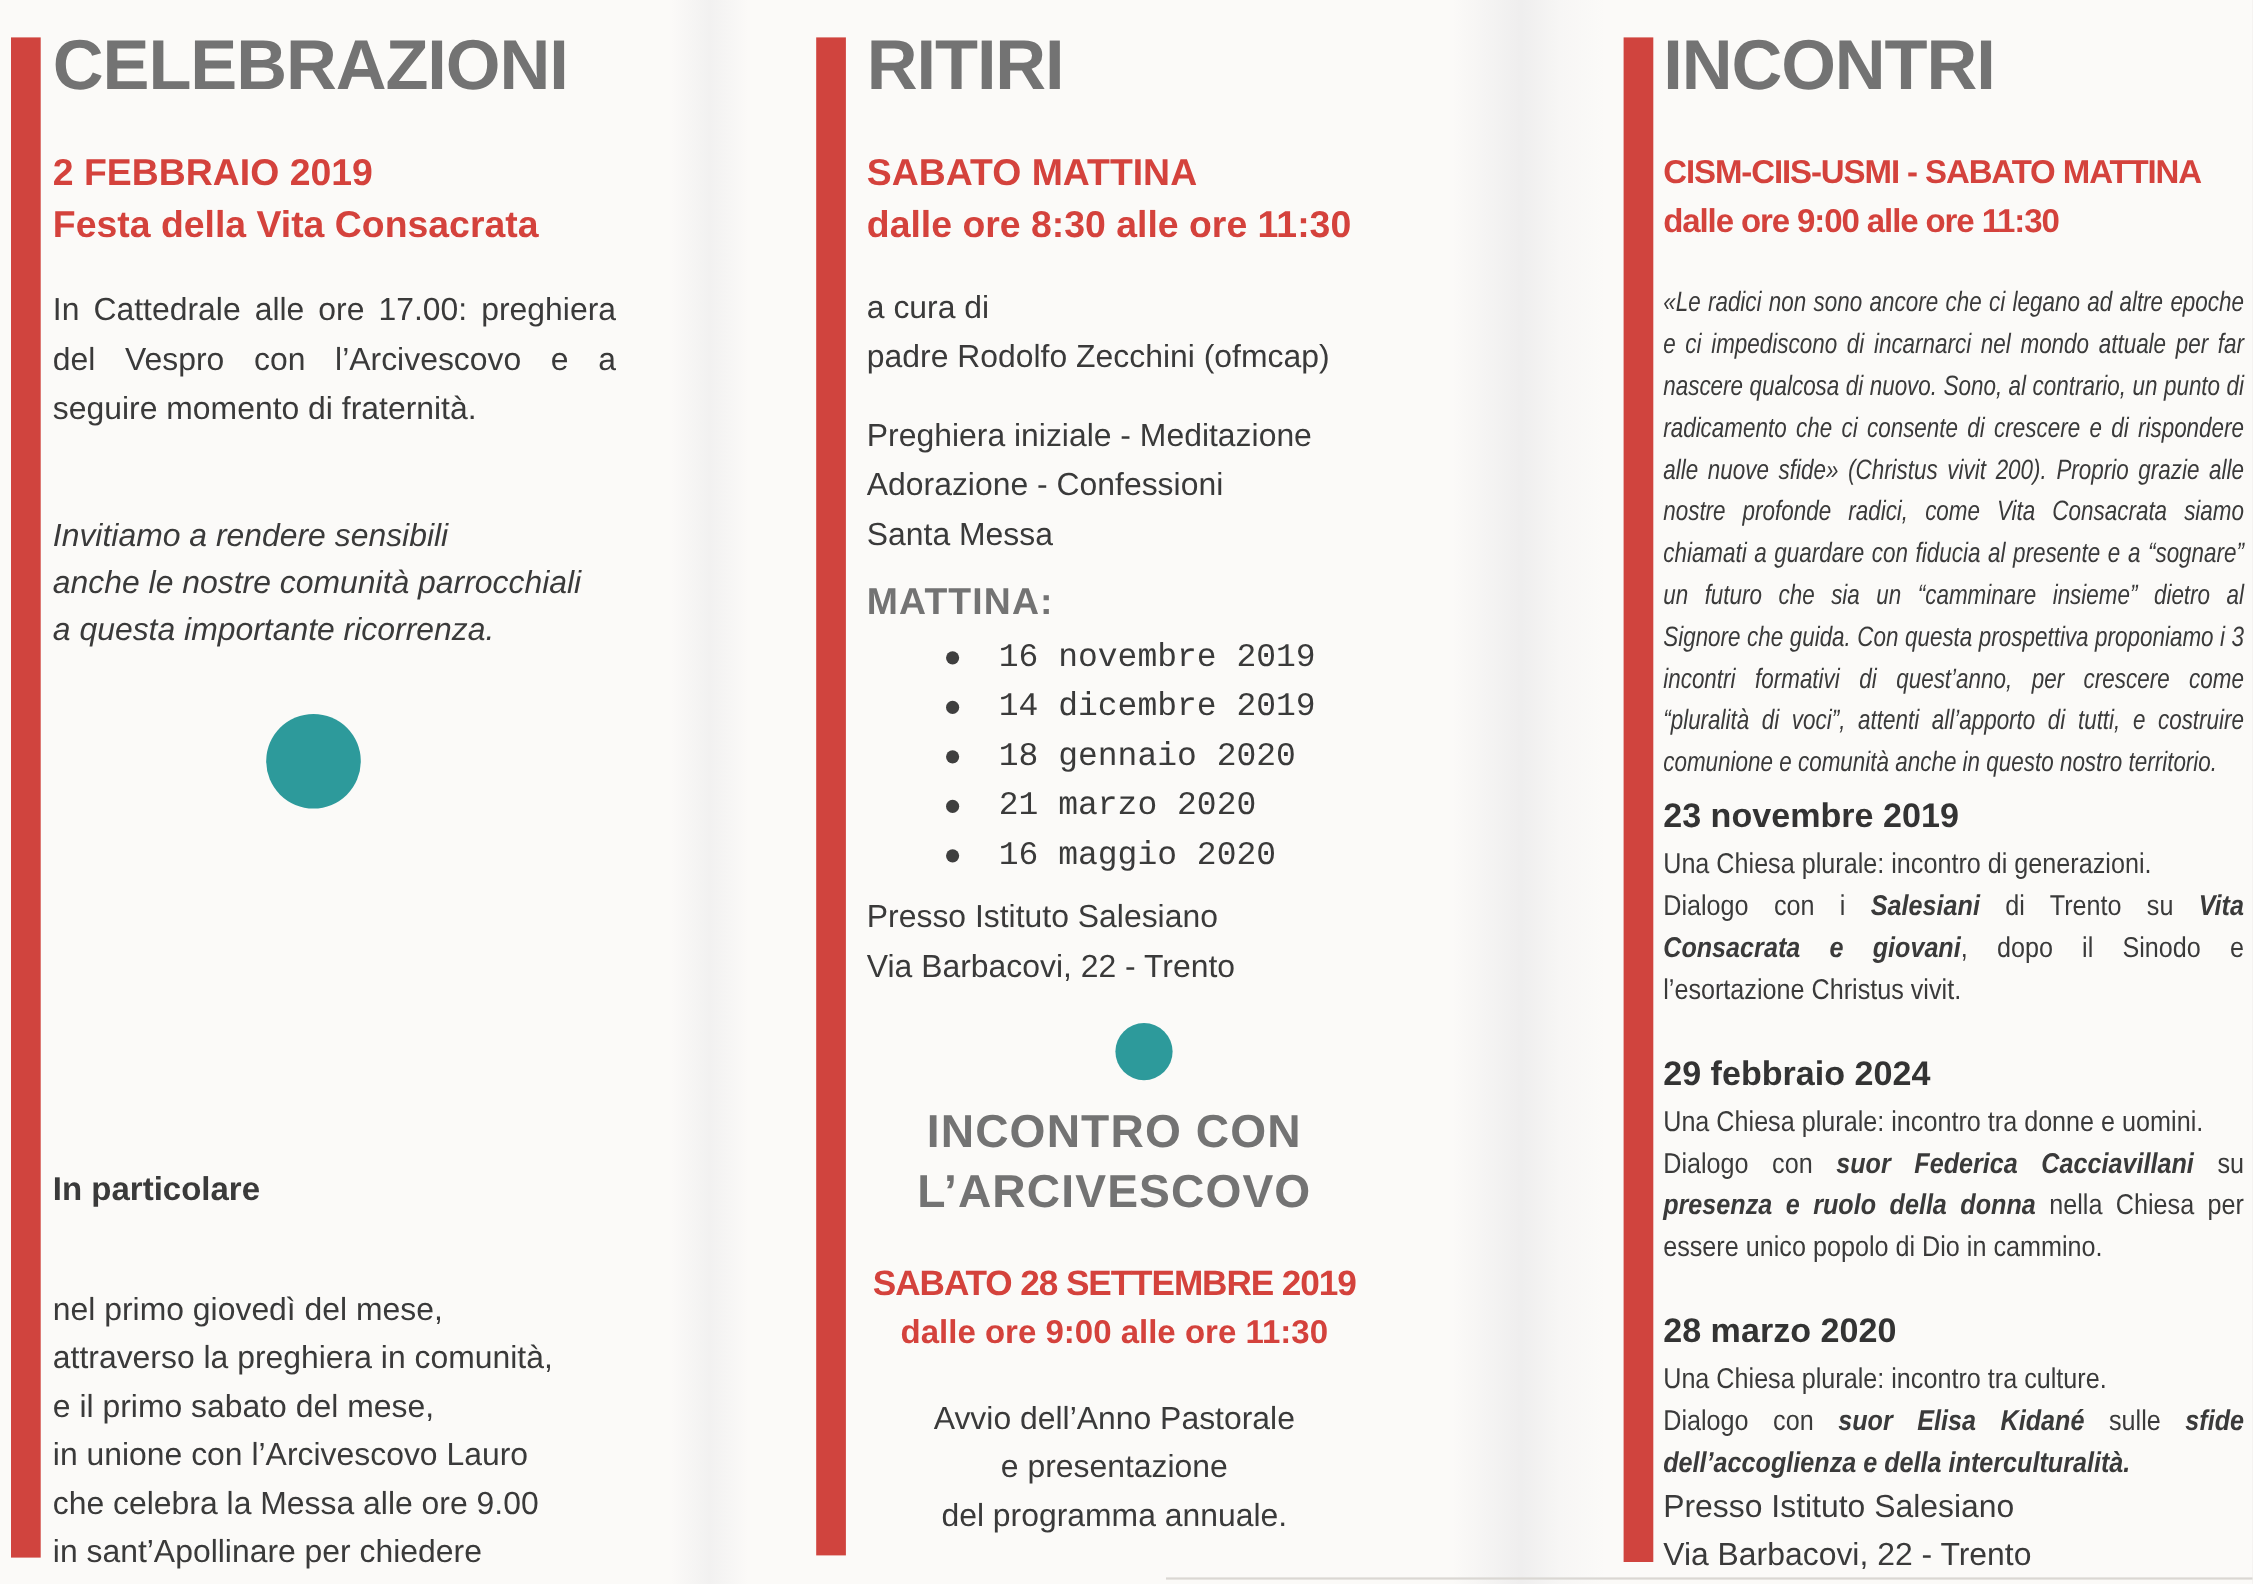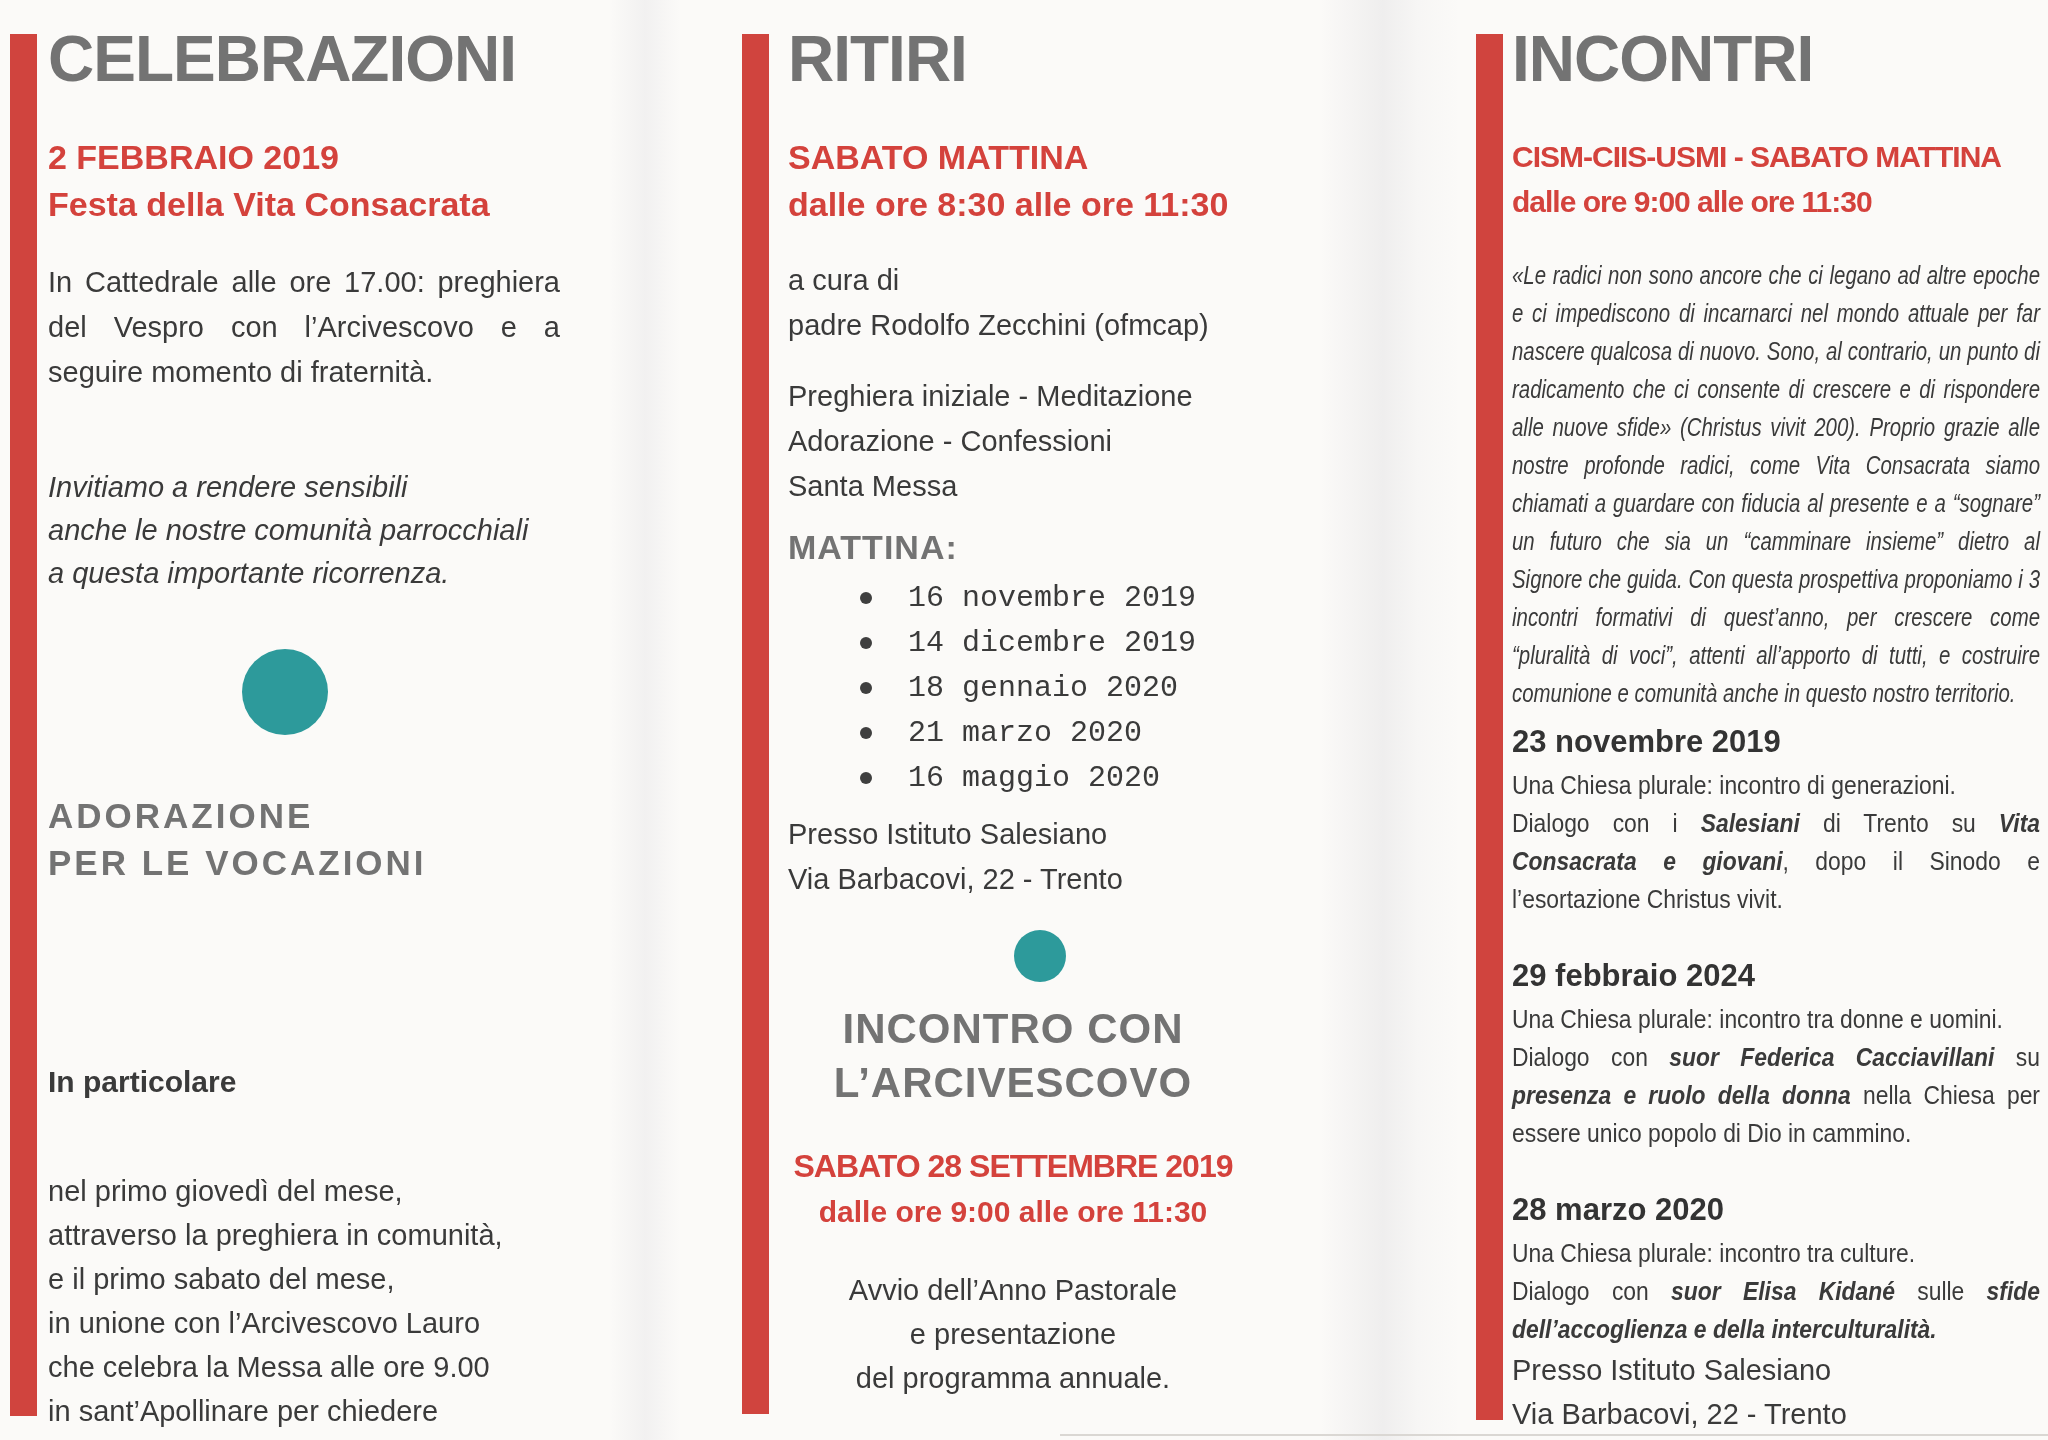--- a/index.html
+++ b/index.html
@@ -53,22 +53,20 @@
 Festa della Vita Consacrata</div>
 
   <div class="block body just" style="left:48px;top:260px;width:512px;">In Cattedrale alle ore 17.00: preghiera del Vespro con l’Arcivescovo e a seguire momento di fraternità.</div>
 
   <div class="block body-it lines" style="left:48px;top:424px;margin-top:42px;">Invitiamo a rendere sensibili
 anche le nostre comunità parrocchiali
 a questa importante ricorrenza.</div>
 
   <div class="dot" style="left:242px;top:649px;width:86px;height:86px;"></div>
 
-  <div class="block sechead teal lines" style="left:48px;top:792px;">ADORAZIONE
-PER LE VOCAZIONI</div>
 
 
   <div class="block" style="left:48px;top:1060px;font-size:30px;font-weight:bold;line-height:44px;">In particolare</div>
 
   <div class="block body lines" style="left:48px;top:1169px;line-height:44px;">nel primo giovedì del mese,
 attraverso la preghiera in comunità,
 e il primo sabato del mese,
 in unione con l’Arcivescovo Lauro
 che celebra la Messa alle ore 9.00
 in sant’Apollinare per chiedere

